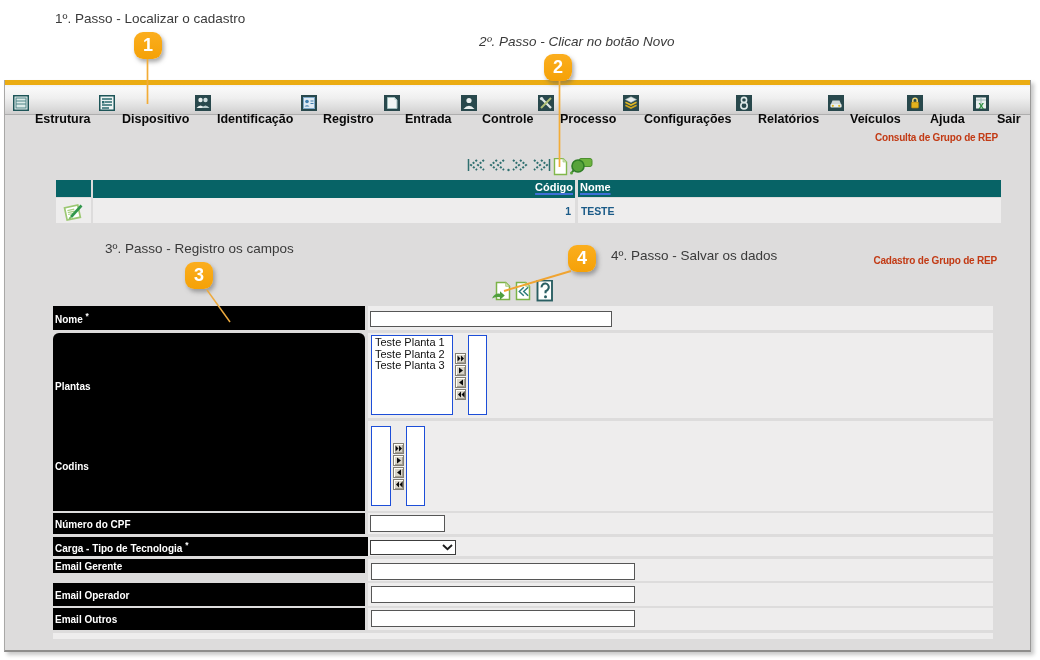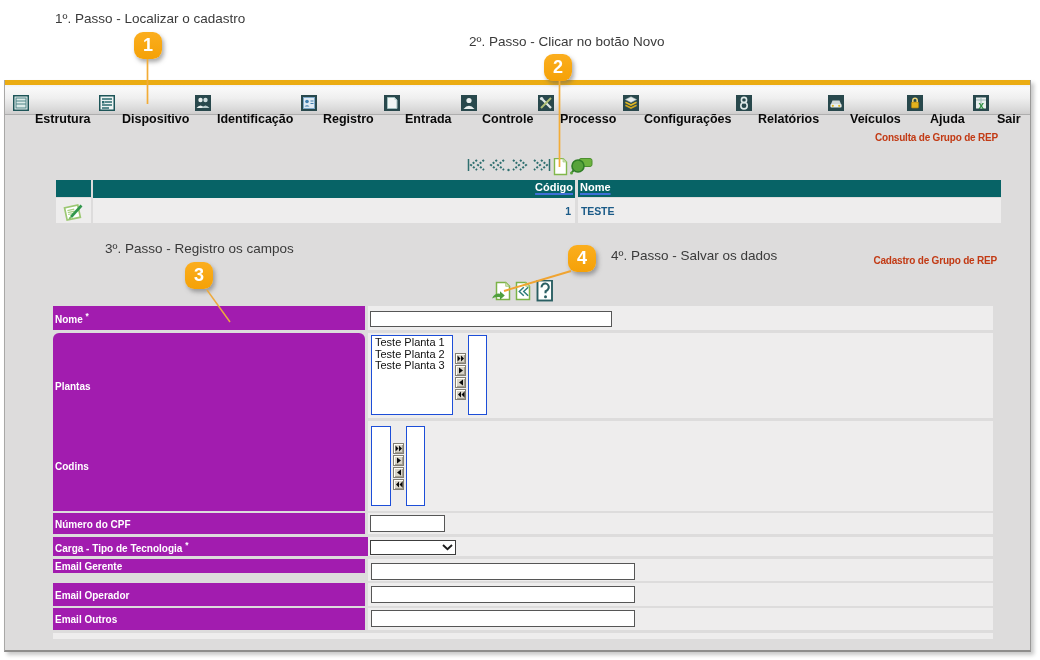--- a/index.html
+++ b/index.html
@@ -21,36 +21,36 @@
   #menubar { left:0; top:5px; width:1025px; height:30px;
              background:linear-gradient(#f1f1f3 0%, #f9f9f9 10%, #efefef 45%, #dddddd 78%, #cfcece 100%);
              border-bottom:1px solid #aeaeae; }
   .mi { position:absolute; top:15px; width:16px; height:16px; }
   .mt { position:absolute; top:15.5px; font-size:12.5px; line-height:14px; font-weight:bold; color:#090909; white-space:nowrap;margin-top:16px; }
   
   .th { background:#076366; }
   .hdrtxt { color:#fff; font-weight:bold; font-size:11px; text-decoration:underline; text-decoration-color:#3f6fd8; text-underline-offset:2px; text-decoration-thickness:1.5px; }
   .rowtxt { color:#1b5b88; font-weight:bold; font-size:10.5px; letter-spacing:-0.1px; }
   
-  .lbl { background:#a21caf; color:#fff; font-weight:bold; font-size:10px; }
+  .lbl { background:#000000; color:#fff; font-weight:bold; font-size:10px; }
   .lbl span { position:absolute; left:2px; top:50%; transform:translateY(-50%); white-space:nowrap; }
   .cell { background:#eeeded; }
   .inp { background:#fff; border:1px solid #565656; }
   .lst { background:#fff; border:1px solid #1d4ed8; font-size:11px; color:#111; line-height:11.6px; padding:1px 3px; }
   .btn3d { background:#d8d4c8; border:1px solid #827f75;
            box-shadow:inset 1px 1px 0 #fffef6, inset -1px -1px 0 #a39f92;
            width:11px; height:11px; margin-bottom:1px; text-align:center; }
   .btn3d svg { display:block; margin:1px auto 0; }
 </style>
 </head>
 <body>
 <div id="stage">
 
   <div class="abs step" style="left:55px; top:11px;">1º. Passo - Localizar o cadastro</div>
-  <div class="abs step" style="left:469px; top:34px;">2º. Passo - Clicar no botão Novo</div>
+  <div class="abs step" style="left:479px; top:34px;font-style:italic;">2º. Passo - Clicar no botão Novo</div>
   <div class="abs step" style="left:105px; top:241px;">3º. Passo - Registro os campos</div>
   <div class="abs step" style="left:611px; top:248px;">4º. Passo - Salvar os dados</div>
 
   <div class="abs" id="win">
     <div class="abs" id="obar"></div>
     <div class="abs" id="menubar"></div>
     <div id="menuitems">
         <div class="mi" style="left:8px;"><svg width="16" height="16">
             <rect x="0.5" y="0.5" width="15" height="15" fill="#eef4f3" stroke="#1d5558" stroke-width="2"></rect>
             <rect x="3" y="3" width="10" height="10" fill="#dcebe9" stroke="#4e8486" stroke-width="1"></rect>

